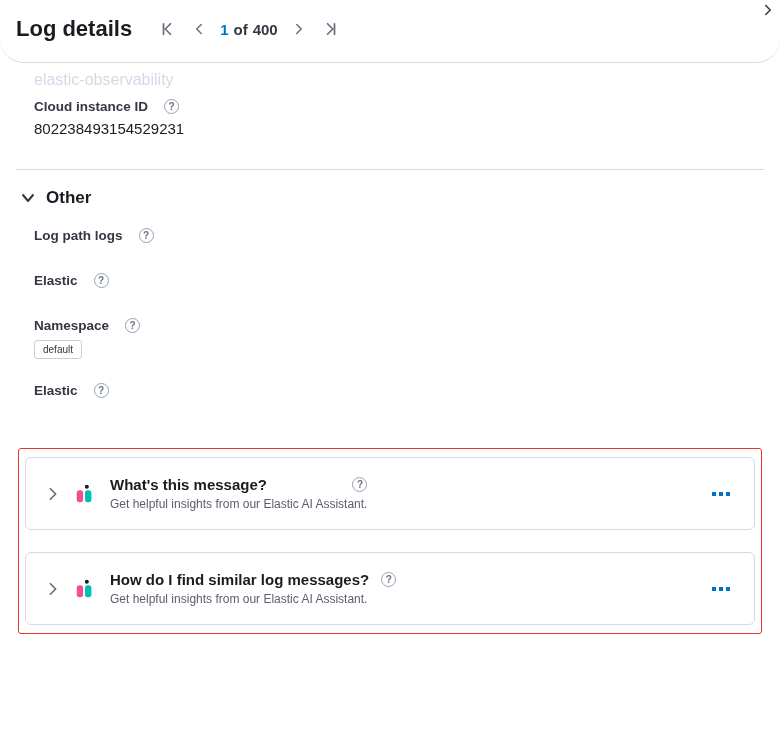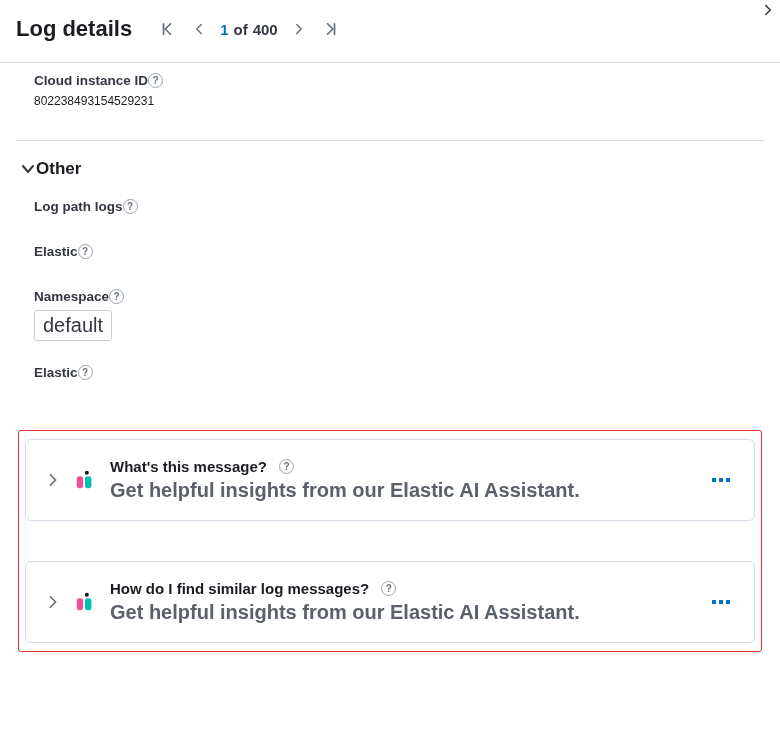--- a/index.html
+++ b/index.html
@@ -9,20 +9,21 @@
       background: #fff;
       width: 780px;
       overflow: hidden;
     }
     .header {
       display: flex;
       align-items: center;
       padding: 16px 16px 20px 16px;
       border-bottom: 1px solid #d3dae6;
       position: relative;
+      border-radius: 24px;
     }
     .header-title {
       font-size: 22px;
       font-weight: 700;
     }
     .close-caret {
       position: absolute;
       right: 6px;
       top: 2px;
       color: #343741;
@@ -64,44 +65,45 @@
 
     .field-block {
       padding: 10px 18px 14px 18px;
     }
     .field-label {
       font-size: 13.5px;
       font-weight: 700;
       color: #343741;
       display: flex;
       align-items: center;
-      gap: 0;
+      gap: 16px;
       margin-bottom: 6px;
     }
     .field-value {
-      font-size: 12px;
+      font-size: 15px;
       color: #1a1c21;
     }
     .badge {
       display: inline-block;
       border: 1px solid #cecece;
       border-radius: 3px;
       padding: 3px 8px;
-      font-size: 20px;
+      font-size: 10px;
       color: #343741;
       background: #fff;
     }
 
     .section-divider {
       border-top: 1px solid #d3dae6;
       margin: 18px 0 0 0;
     }
     .section-header {
       display: flex;
       align-items: center;
+      gap: 10px;
       padding: 18px 4px 10px 4px;
       font-size: 17px;
       font-weight: 700;
     }
     .section-header .chev {
       display: inline-flex;
       align-items: center;
     }
 
     .help-ring {
@@ -126,42 +128,42 @@
     }
     .ai-card {
       border: 1px solid #d3dae6;
       border-radius: 6px;
       padding: 18px 20px 18px 20px;
       display: flex;
       align-items: center;
       gap: 14px;
       position: relative;
     }
-    .ai-card + .ai-card { margin-top: 40px; }
+    .ai-card + .ai-card { margin-top: 22px; }
     .ai-card .chev {
       color: #69707d;
       display: inline-flex;
     }
     .ai-logo {
       width: 22px;
       height: 22px;
       flex-shrink: 0;
     }
     .ai-text .ai-title {
       font-size: 15px;
       font-weight: 700;
       display: flex;
       align-items: center;
       gap: 12px;
       margin-bottom: 4px;
+      justify-content: space-between;
     }
     .ai-text .ai-sub {
-      font-size: 20px;
+      font-size: 12px;
       color: #5a606c;
-      font-weight: bold;
     }
     .ai-menu {
       margin-left: auto;
       color: #0071c2;
       display: flex;
       gap: 3px;
       padding-right: 4px;
     }
     .ai-menu .sq {
       width: 4px;
@@ -203,20 +205,21 @@
   </div>
   <span class="close-caret">
     <svg width="12" height="12" viewBox="0 0 16 16">
         <path d="M5 2l6 6-6 6" stroke="currentColor" stroke-width="2" fill="none" stroke-linecap="round" stroke-linejoin="round"></path>
       </svg>
   </span>
 </div>
 
 <div class="content">
 
+  <div class="cut-line">elastic-observability</div>
 
   <div class="field-block">
     <div class="field-label">
       <span>Cloud instance ID</span>
       <span class="help-ring">?</span>
     </div>
     <div class="field-value">802238493154529231</div>
   </div>
 
   <div class="section-divider"></div>

